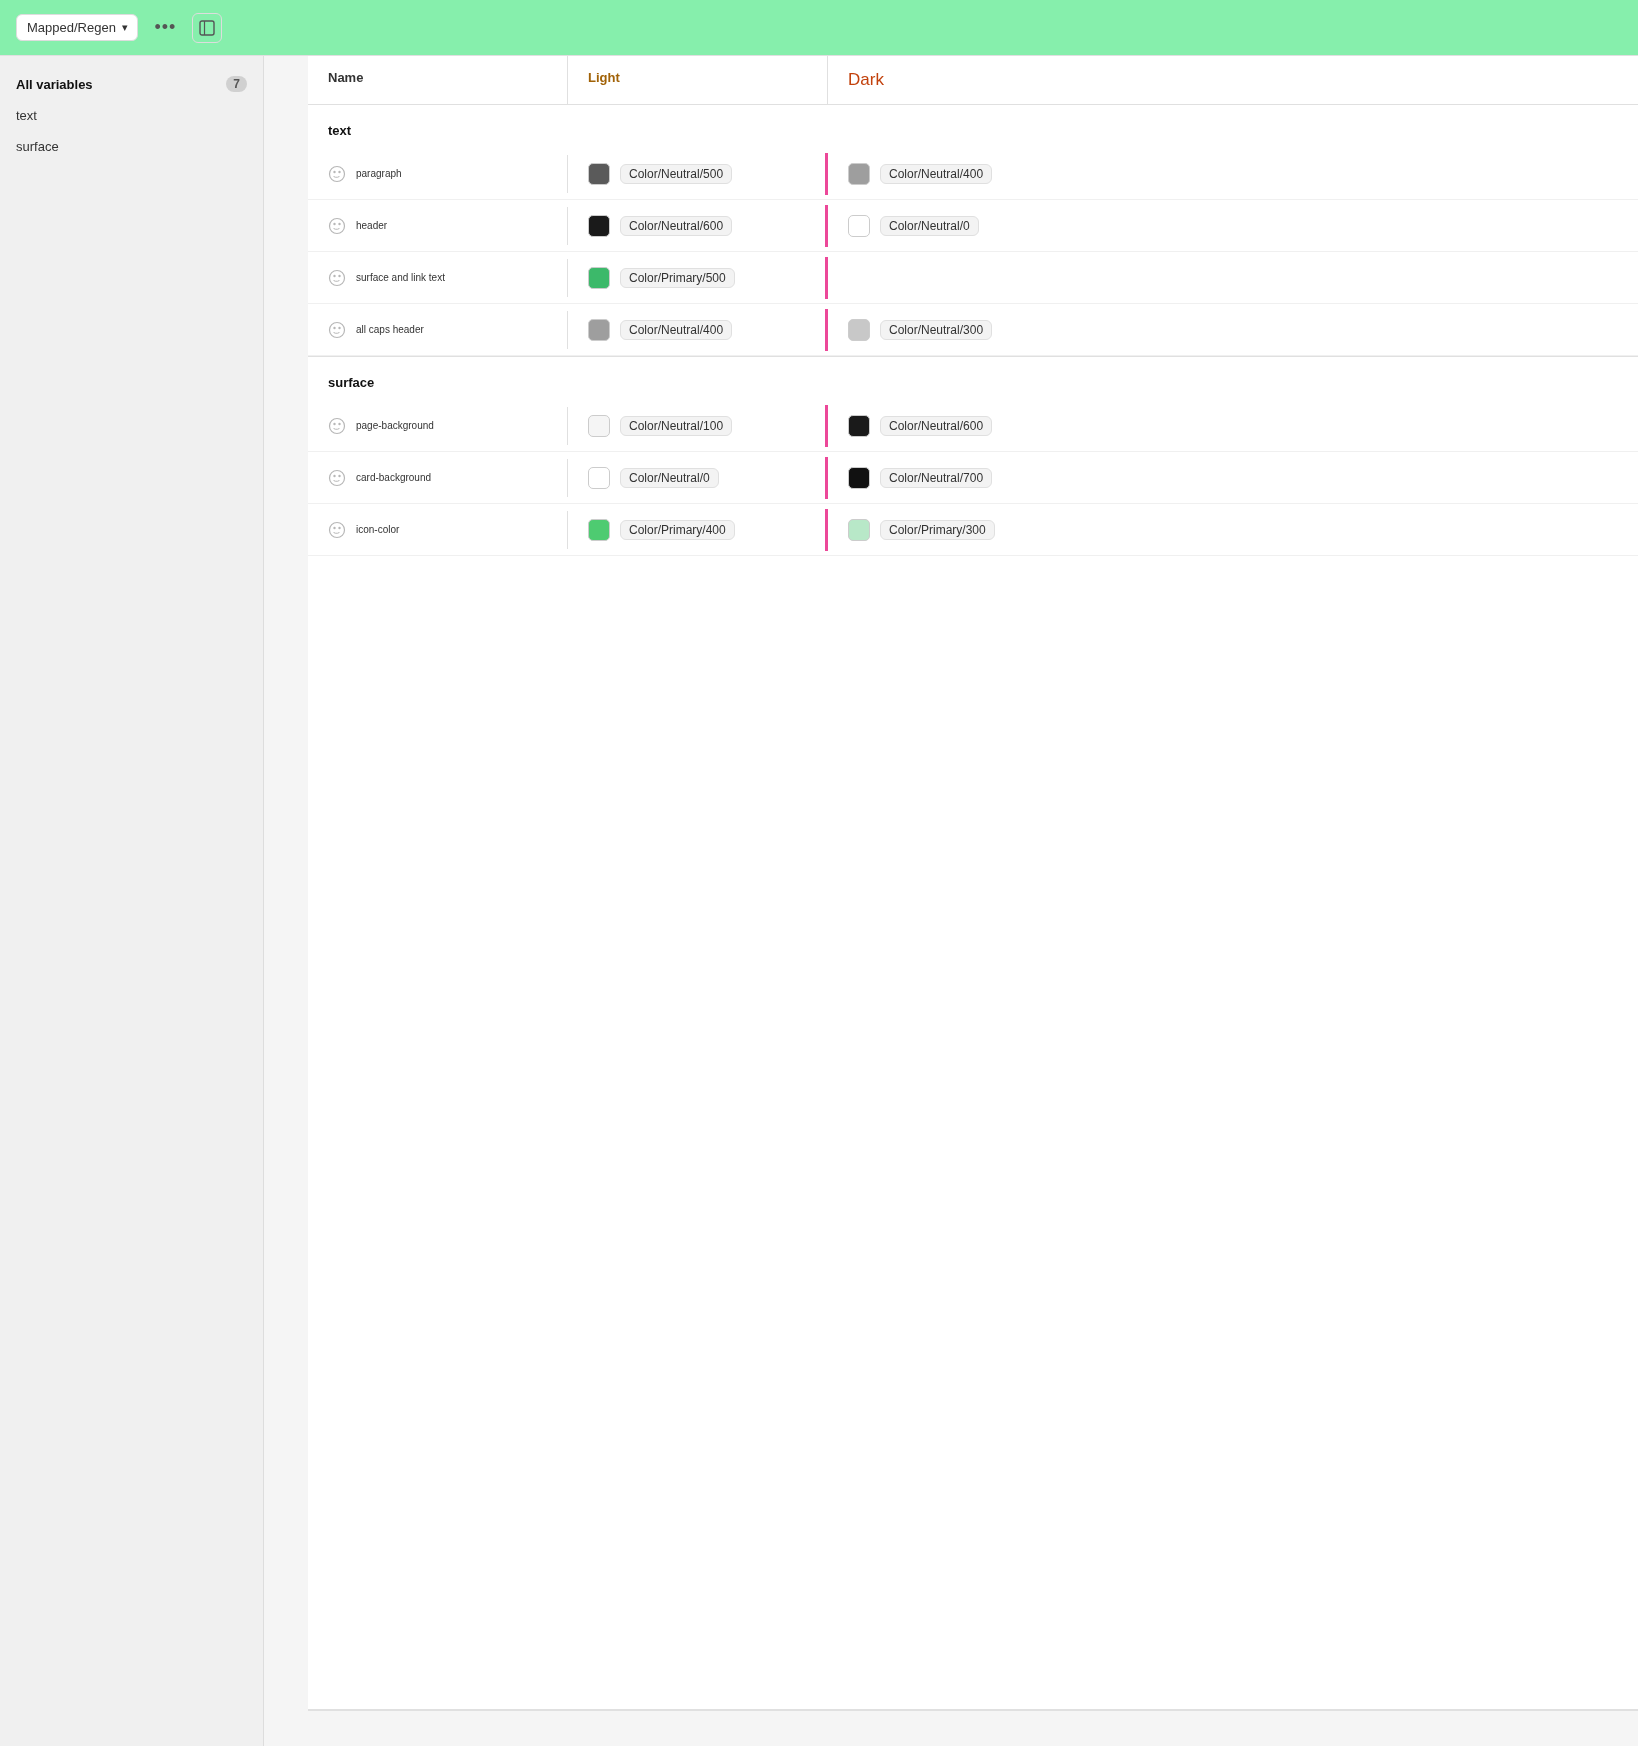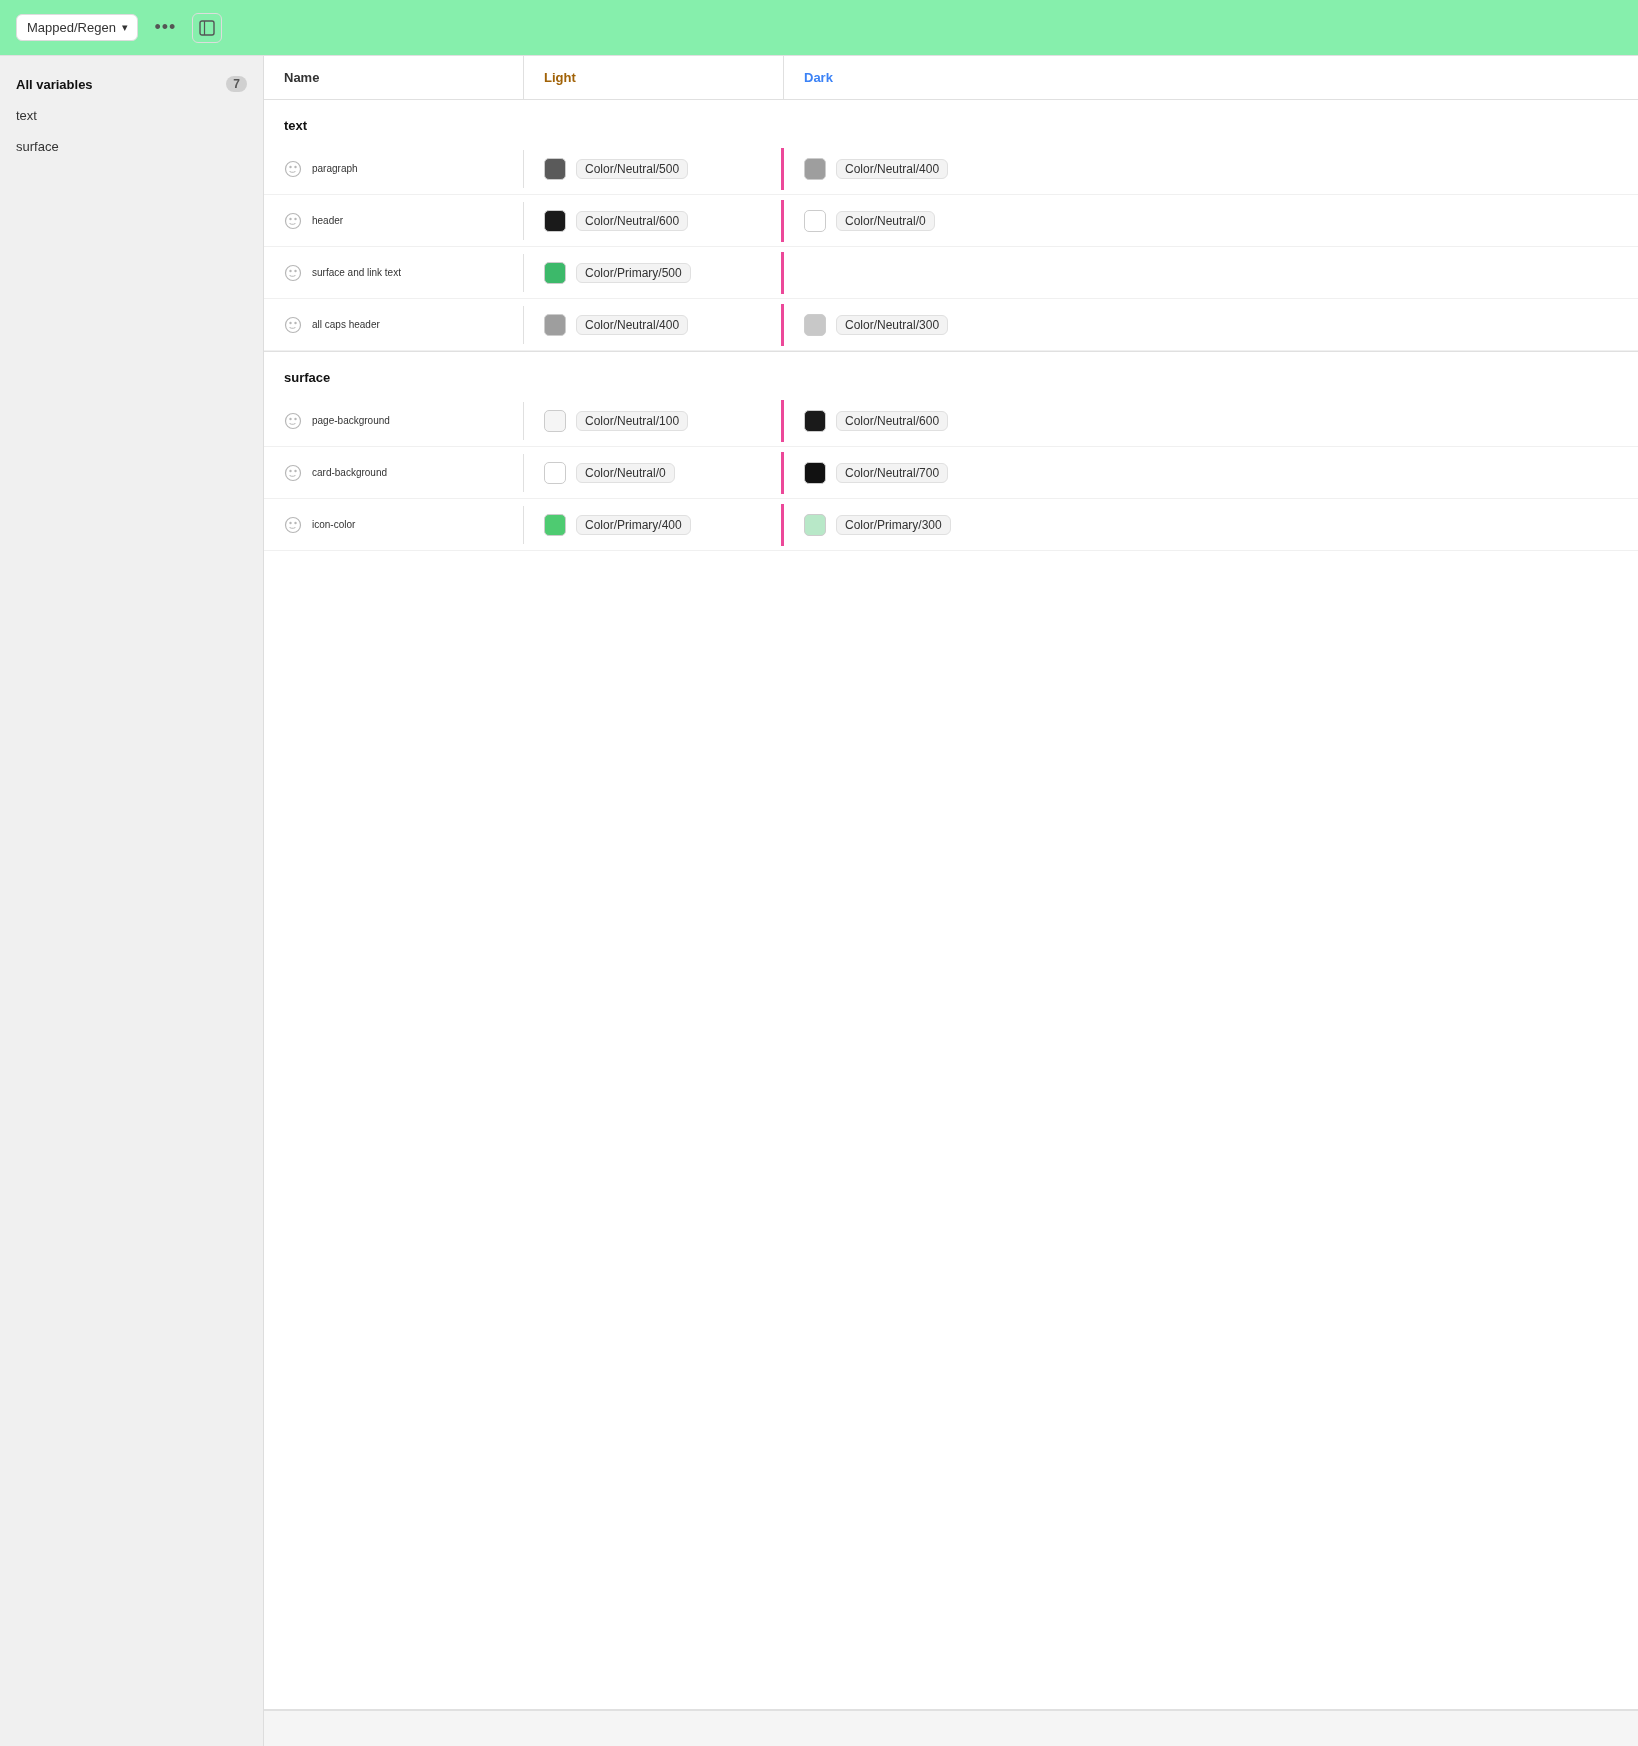--- a/index.html
+++ b/index.html
@@ -106,20 +106,21 @@
       color: #333;
       cursor: pointer;
     }
 
     .content-area {
       flex: 1;
       background: #ffffff;
       overflow-y: auto;
       display: flex;
       flex-direction: column;
+      margin-left: 44px;
     }
 
     .table-header-row {
       display: flex;
       border-bottom: 1px solid #e0e0e0;
       background: #fff;
       position: sticky;
       top: 0;
       z-index: 10;
     }
@@ -140,23 +141,23 @@
       padding: 14px 20px;
       font-size: 13px;
       font-weight: 600;
       color: #a16207;
       border-right: 1px solid #e0e0e0;
     }
 
     .col-dark {
       flex: 1;
       padding: 14px 20px;
-      font-size: 13px;
-      font-weight: 700;
-      color: #3b82f6;
+      font-size: 17px;
+      font-weight: 400;
+      color: #c2410c;
     }
 
     .section-label {
       padding: 18px 20px 10px 20px;
       font-size: 13px;
       font-weight: 700;
       color: #111;
     }
 
     .data-row {

